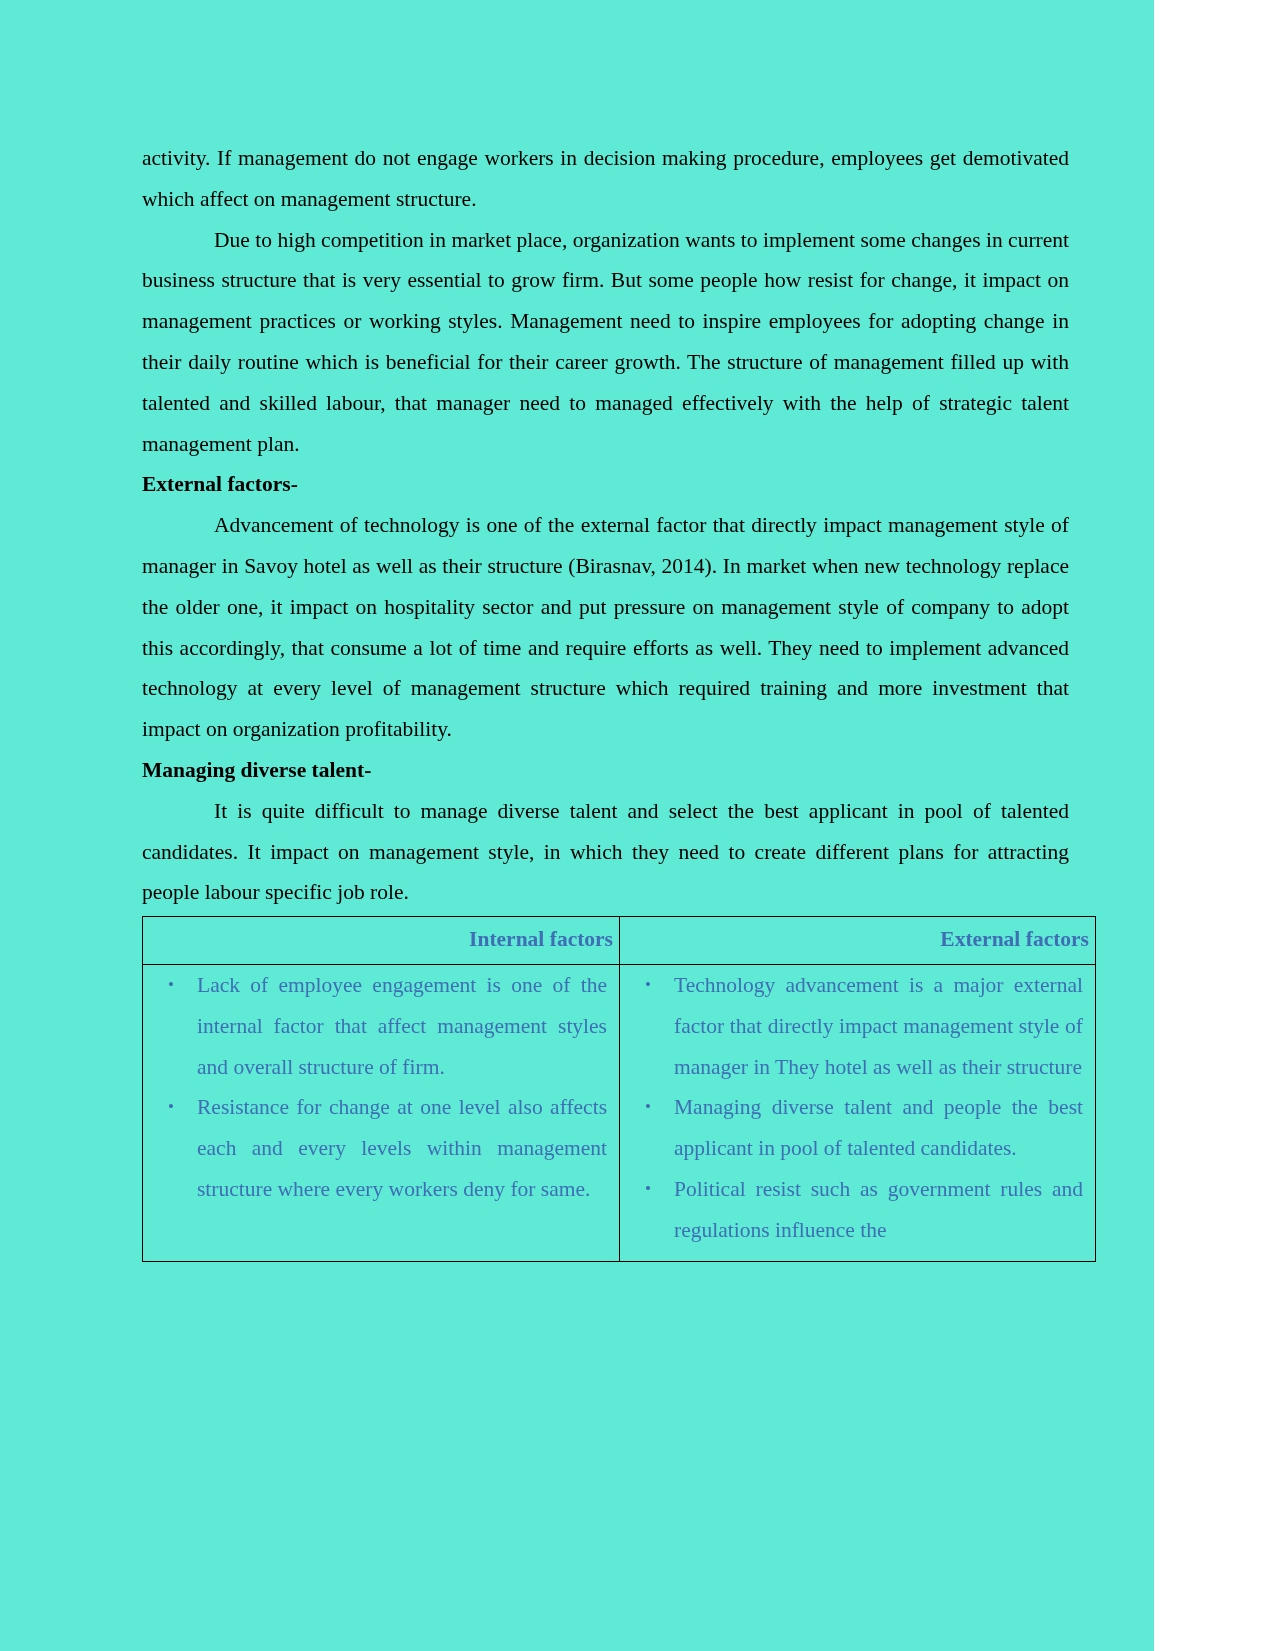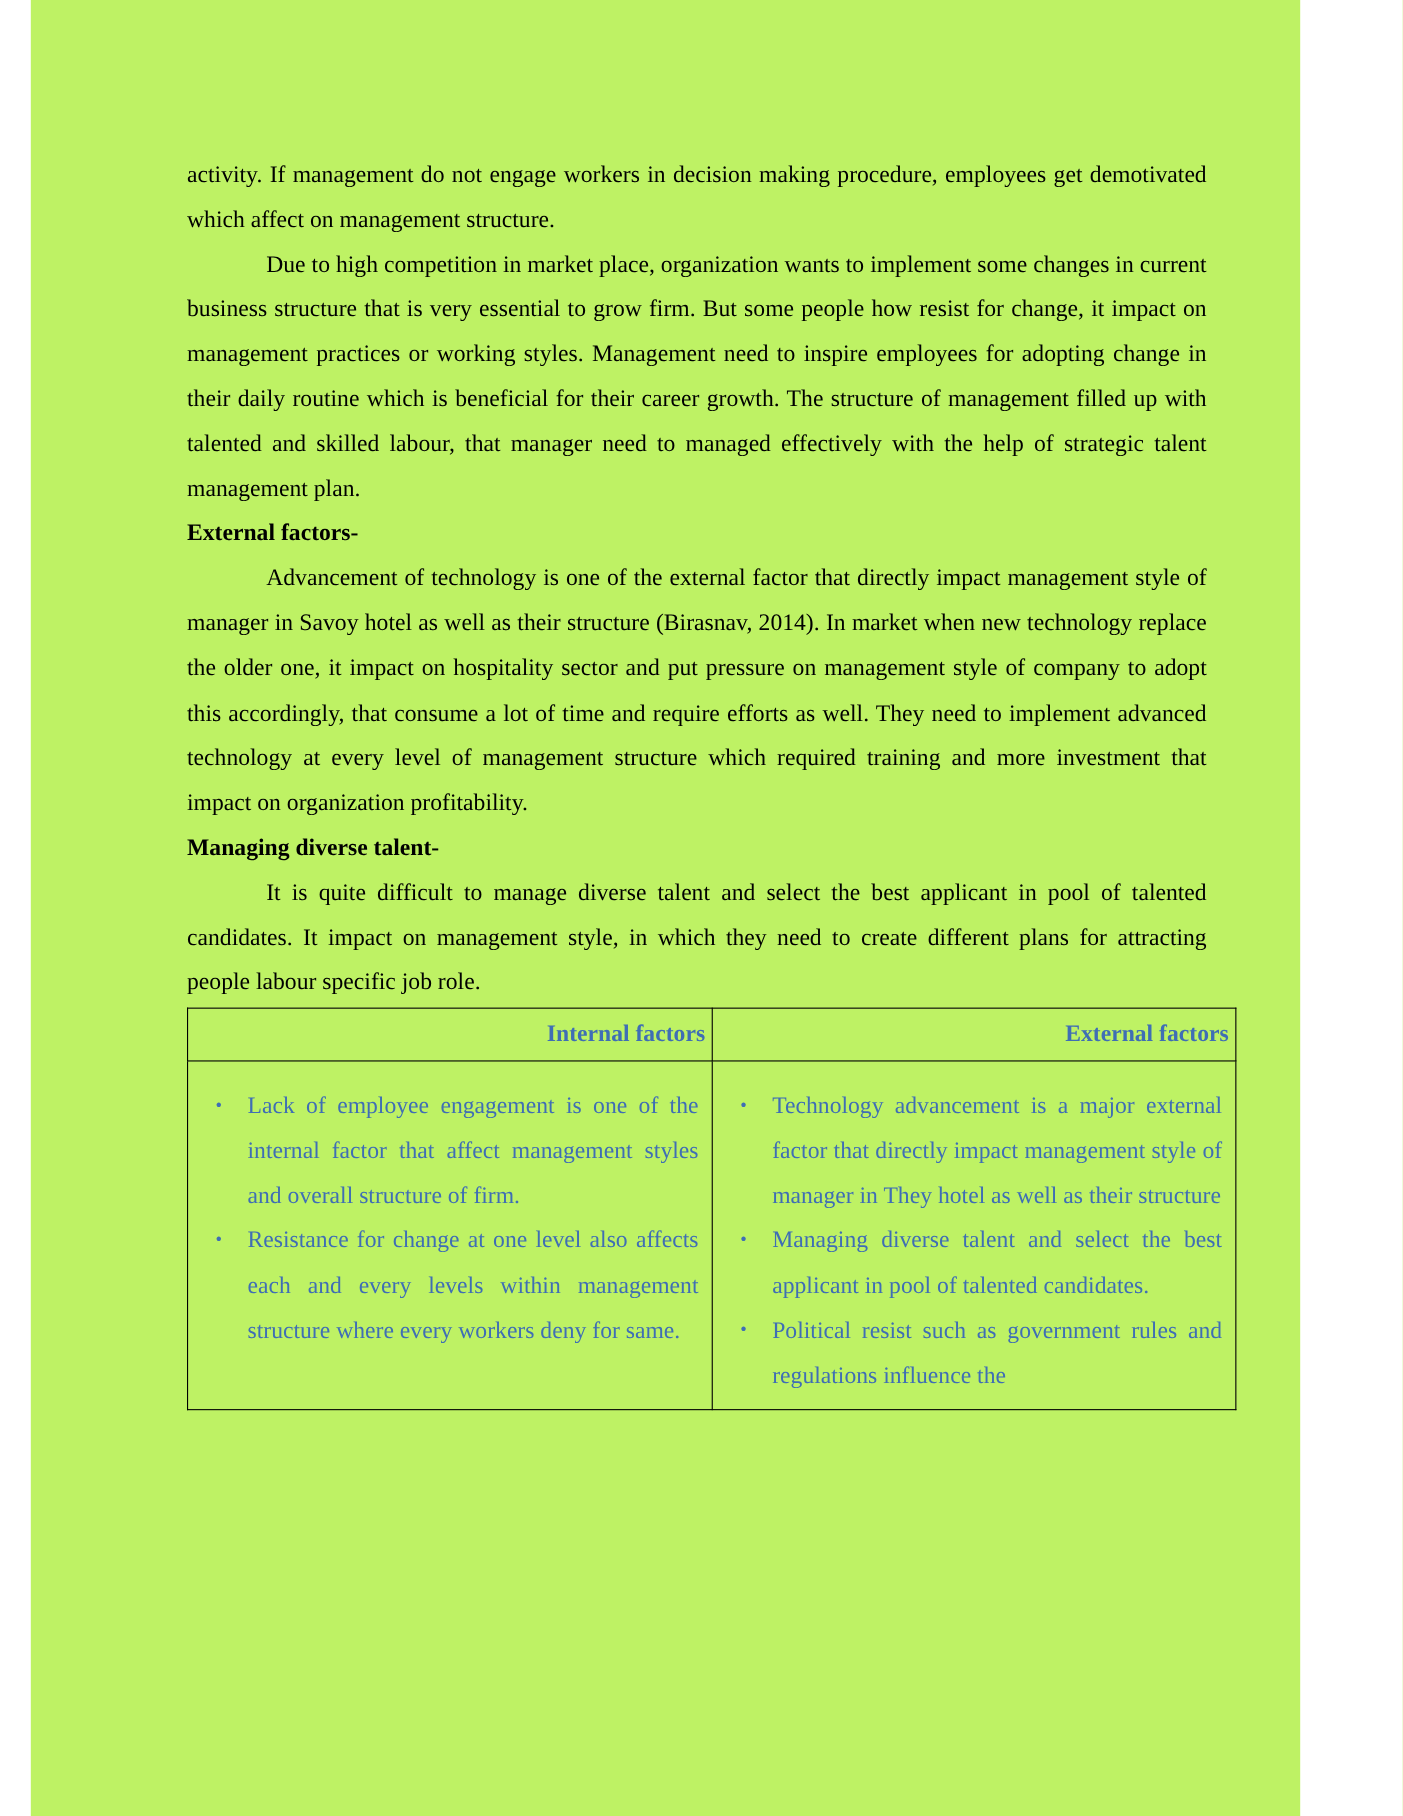--- a/index.html
+++ b/index.html
@@ -13,22 +13,21 @@
     font-family: "Liberation Serif", "DejaVu Serif", serif;
     color: #000000;
     overflow: hidden;
     position: relative;
   }
   .page {
     position: absolute;
     left: 0; top: 0;
     width: 1154px;
     height: 1651px;
-    background: #bef264;
-    margin-left: 28px;
+    background: #5eead4;
   }
   .content {
     position: absolute;
     left: 142px;
     top: 138px;
     width: 927px;
   }
   p.body-text {
     margin: 0 0 0 0;
     font-size: 21.5px;
@@ -64,21 +63,21 @@
   }
   .factors-table th {
     text-align: right;
     font-size: 21.5px;
     font-weight: bold;
     color: #3f6eb5;
     line-height: 40.8px;
     padding: 2px 6px 4px 6px;
   }
   .factors-table td {
-    padding: 20px 8px 10px 8px;
+    padding: 0 8px 10px 8px;
   }
   ul.cell-list {
     margin: 0;
     padding: 0 4px 0 46px;
     list-style: none;
   }
   ul.cell-list > li {
     position: relative;
     font-size: 21.5px;
     line-height: 40.8px;
@@ -128,21 +127,21 @@
         <tr>
           <td>
             <ul class="cell-list">
               <li>Lack of employee engagement is one of the internal factor that affect management styles and overall structure of firm.</li>
               <li>Resistance for change at one level also affects each and every levels within management structure where every workers deny for same.</li>
             </ul>
           </td>
           <td>
             <ul class="cell-list">
               <li>Technology advancement is a major external factor that directly impact management style of manager in They hotel as well as their structure</li>
-              <li>Managing diverse talent and select the best applicant in pool of talented candidates.</li>
+              <li>Managing diverse talent and people the best applicant in pool of talented candidates.</li>
               <li>Political resist such as government rules and regulations influence the</li>
             </ul>
           </td>
         </tr>
       </tbody>
     </table>
 
   </div>
 </div>
 

